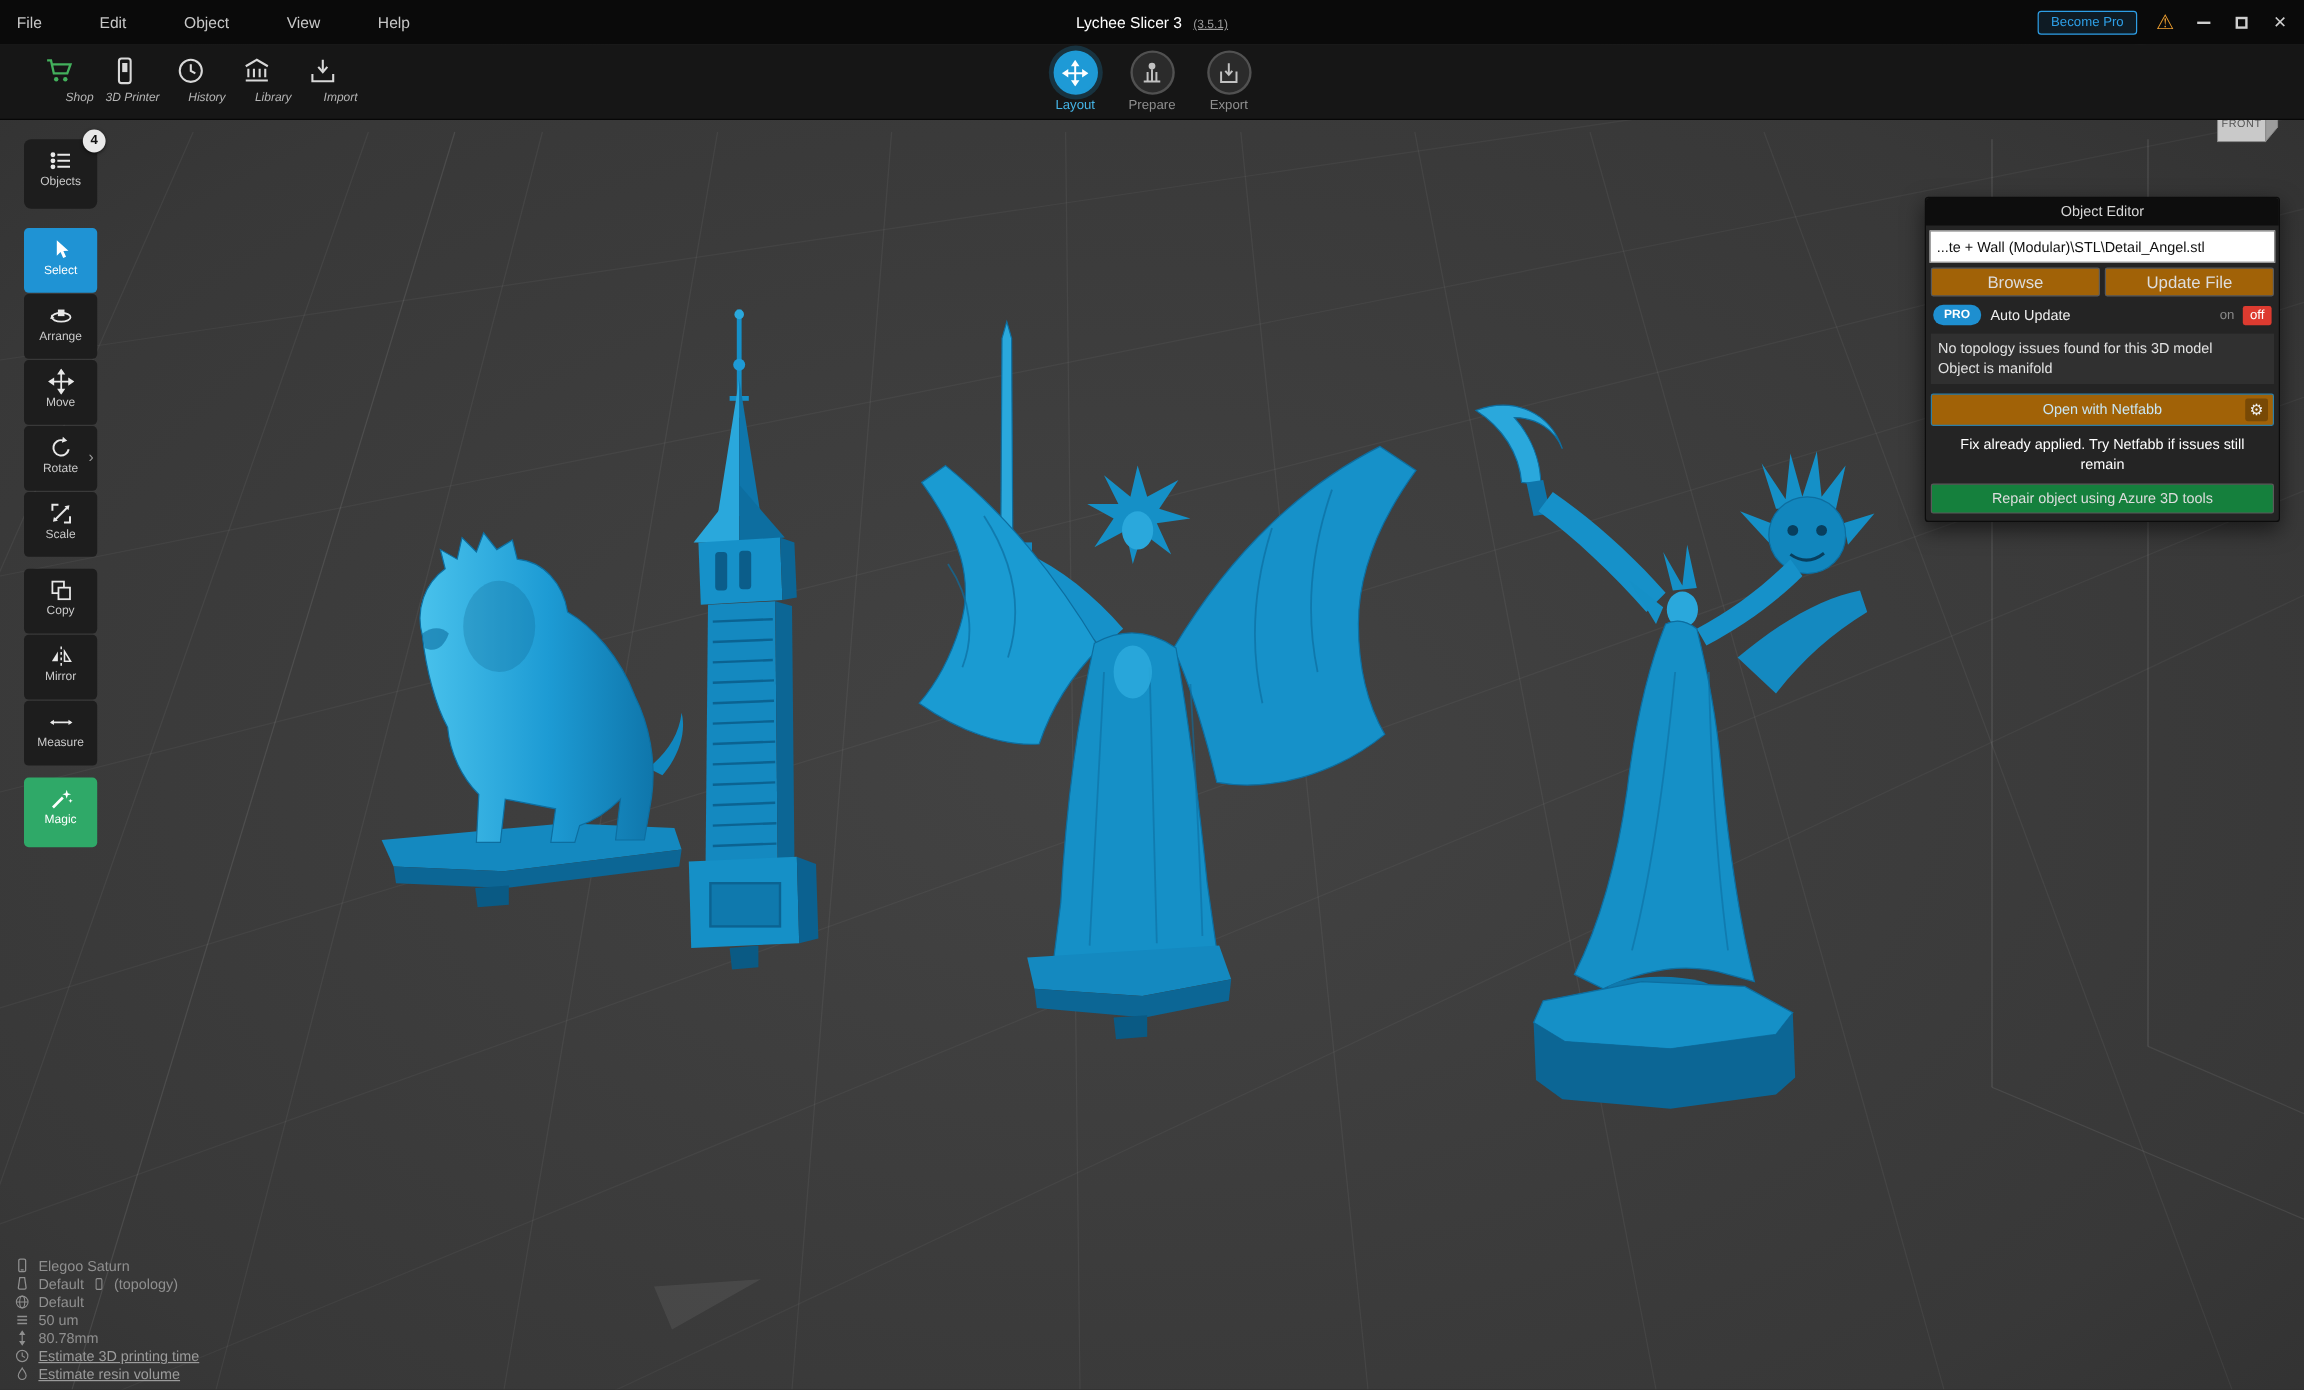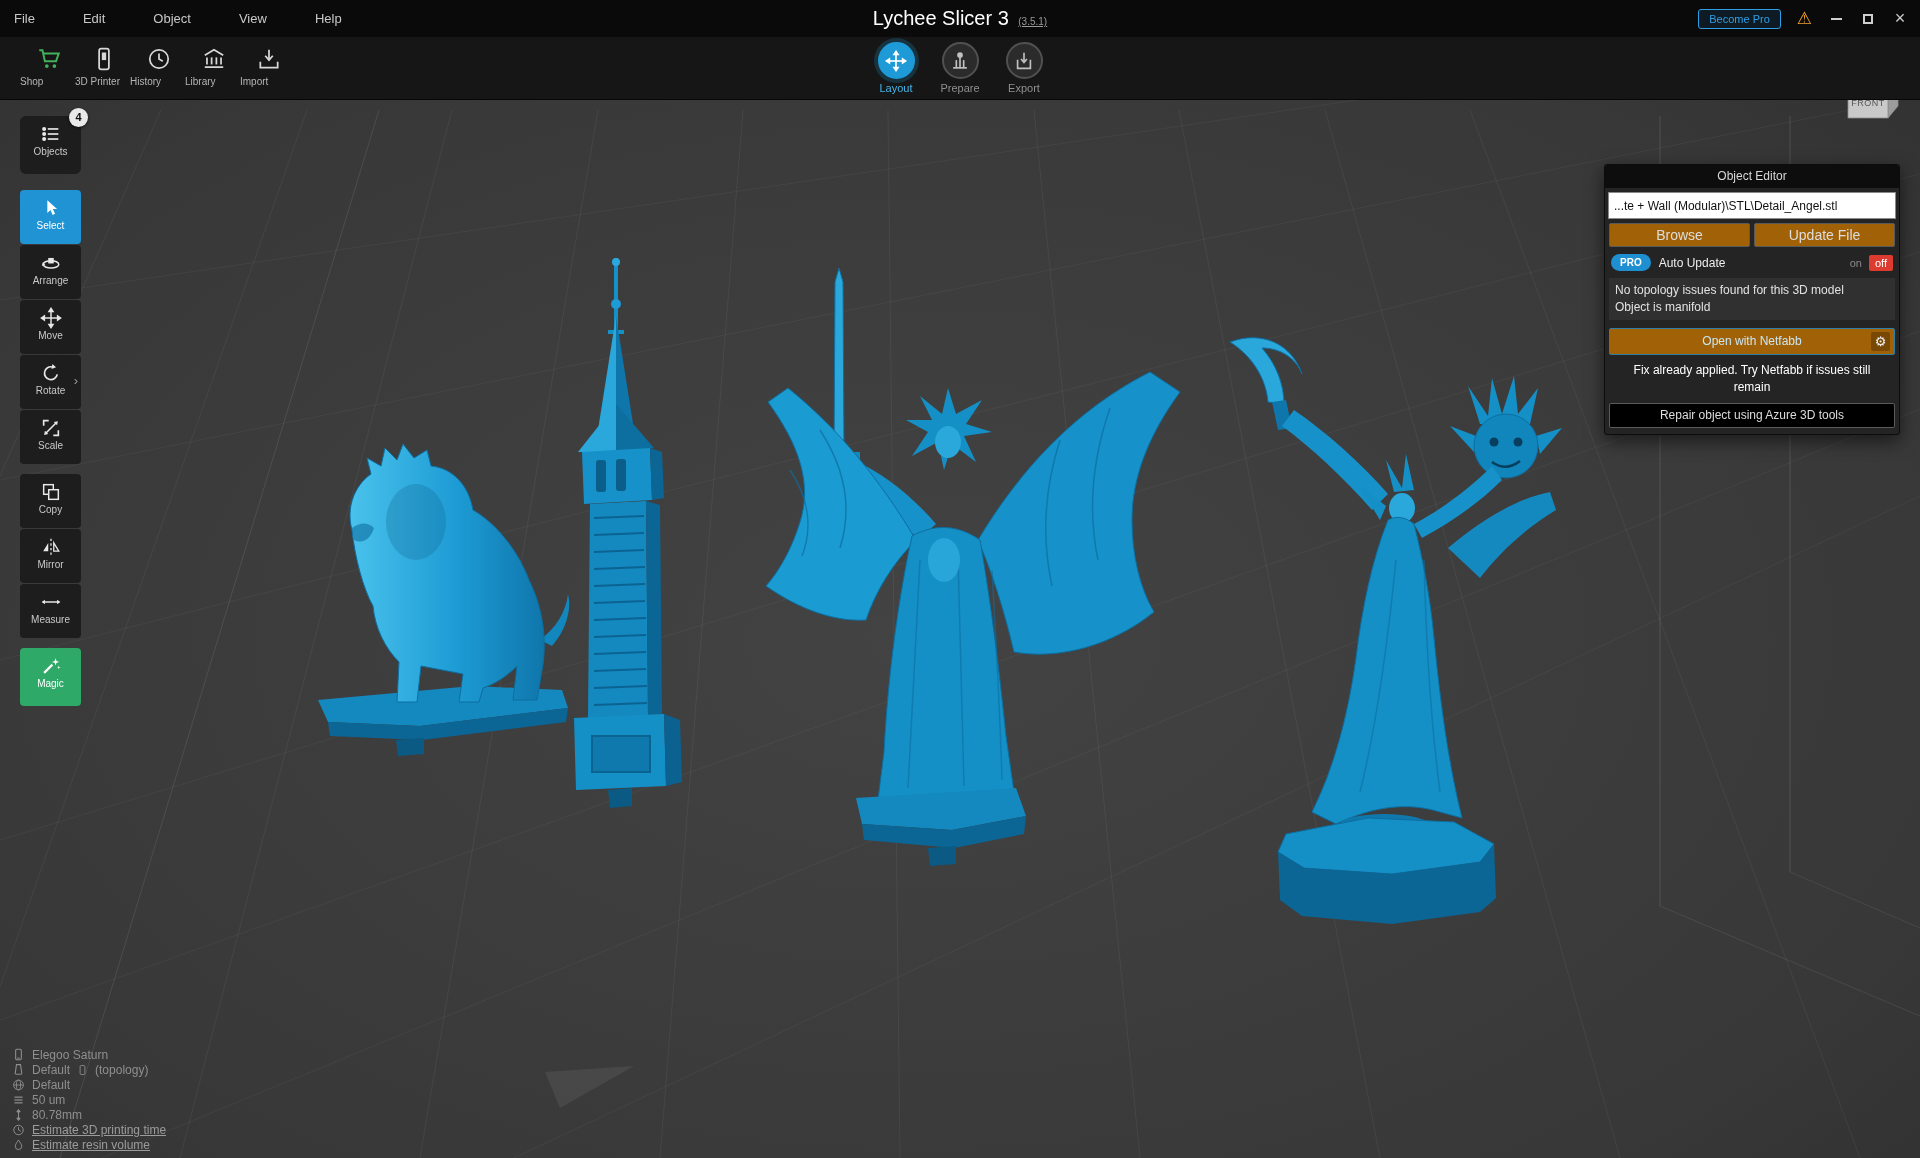--- a/index.html
+++ b/index.html
@@ -4,33 +4,33 @@
 <style>
   * { margin:0; padding:0; box-sizing:border-box; }
   html,body { width:1920px; height:1158px; overflow:hidden; background:#303030;
               font-family:"Liberation Sans", sans-serif; }
   #stage { position:relative; width:1920px; height:1158px; }
 
   
   #titlebar { position:absolute; top:0; left:0; width:1920px; height:37px; background:#0a0a0a; z-index:30; display:flex; align-items:center;gap:20px; }
   .menu-item { color:#c8c8c8; font-size:13px; padding:0 14px; height:37px; line-height:37px; }
   #title-center { position:absolute; left:0; right:0; top:0; height:37px; text-align:center; line-height:37px; pointer-events:none; }
-  #title-center .app-title { color:#ffffff; font-size:20px; }
+  #title-center .app-title { color:#ffffff; font-size:13px; }
   #title-center .app-version { color:#9a9a9a; font-size:10px; margin-left:5px;text-decoration:underline; }
   #titlebar-right { position:absolute; right:12px; top:0; height:37px; display:flex; align-items:center; gap:16px; }
   #become-pro { border:1px solid #2e9fe6; color:#2e9fe6; font-size:11px; border-radius:3px; padding:3px 10px; background:#0e1b24; }
   #warning-icon { color:#f0a030; font-size:17px; }
   .win-btn { color:#cfcfcf; display:flex; align-items:center; justify-content:center; width:16px; height:20px; }
   #minimize-icon i { display:block; width:11px; height:2px; background:#cfcfcf; }
   #maximize-icon i { display:block; width:10px; height:10px; border:2px solid #cfcfcf; }
   #close-icon { font-size:18px; }
 
   
   #toolbar { position:absolute; top:37px; left:0; width:1920px; height:63px; background:#161616; border-bottom:1px solid #070707; z-index:25; }
-  .tb-item { position:absolute; top:7px; width:58px; text-align:left; }
+  .tb-item { position:absolute; top:7px; width:58px; text-align:right;font-style:italic; }
   .tb-item .ticon { height:30px; display:flex; align-items:center; justify-content:center; }
   .tb-item .tlabel { font-size:10px; color:#b5b5b5; margin-top:2px; }
   .mode { position:absolute; top:5px; width:66px; text-align:center; }
   .mode .mcircle { width:37px; height:37px; border-radius:50%; margin:0 auto; display:flex; align-items:center; justify-content:center; background:#2b2b2b; border:2px solid #515151; }
   .mode.active .mcircle { background:#1e9ad6; border-color:#1e9ad6; box-shadow:0 0 0 4px rgba(30,154,214,.22); }
   .mode .mlabel { font-size:11px; color:#8f8f8f; margin-top:3px; }
   .mode.active .mlabel { color:#45b4e6; }
 
   
   .side-btn { position:absolute; left:20px; width:61px; background:#1d1d1d; border-radius:4px; text-align:center; color:#d6d6d6; z-index:20; }
@@ -54,21 +54,21 @@
   .oe-pro-row { display:flex; align-items:center; padding:3px 6px 7px 6px; }
   .pro-pill { background:#1e8fd0; color:#fff; font-size:10px; font-weight:bold; padding:3px 9px; border-radius:10px; }
   .oe-pro-row .au-label { margin-left:8px; color:#eeeeee; }
   .oe-toggle { margin-left:auto; display:flex; align-items:center; gap:3px; }
   .tg-on { color:#8a8a8a; font-size:11px; padding:2px 4px; }
   .tg-off { background:#dd3b30; color:#fff; font-size:11px; padding:2px 6px; border-radius:2px; }
   .oe-status { margin:0 4px; background:#303030; padding:4px 6px; color:#e2e2e2; line-height:17px; }
   .oe-netfabb { position:relative; margin:8px 4px 0 4px; height:27px; background:#a16207; border:1px solid #2e7ea6; border-radius:2px; color:#c9e6f4; text-align:center; line-height:25px; }
   .oe-netfabb .gear { position:absolute; right:4px; top:3px; width:19px; height:19px; line-height:19px; font-size:13px; color:#f0f0f0; background:rgba(0,0,0,.25); border-radius:2px; }
   .oe-note { margin:7px 18px; color:#ffffff; text-align:center; line-height:17px; }
-  .oe-azure { margin:2px 4px 6px 4px; height:25px; background:#000000; border:1px solid #5a5a5a; border-radius:2px; color:#dddddd; text-align:center; line-height:23px; }
+  .oe-azure { margin:2px 4px 6px 4px; height:25px; background:#15803d; border:1px solid #5a5a5a; border-radius:2px; color:#dddddd; text-align:center; line-height:23px; }
 
   
   #viewport { position:absolute; top:0; left:0; z-index:1; }
   #home-btn { position:absolute; left:1822px; top:40px; z-index:15; }
   #viewcube { position:absolute; left:1832px; top:62px; z-index:15; }
 
   
   #status-panel { position:absolute; left:12px; bottom:6px; z-index:20; }
   .status-line { display:flex; align-items:center; gap:7px; height:15px; color:#8f8f8f; font-size:12px; }
   .status-line svg { flex:0 0 auto; }

